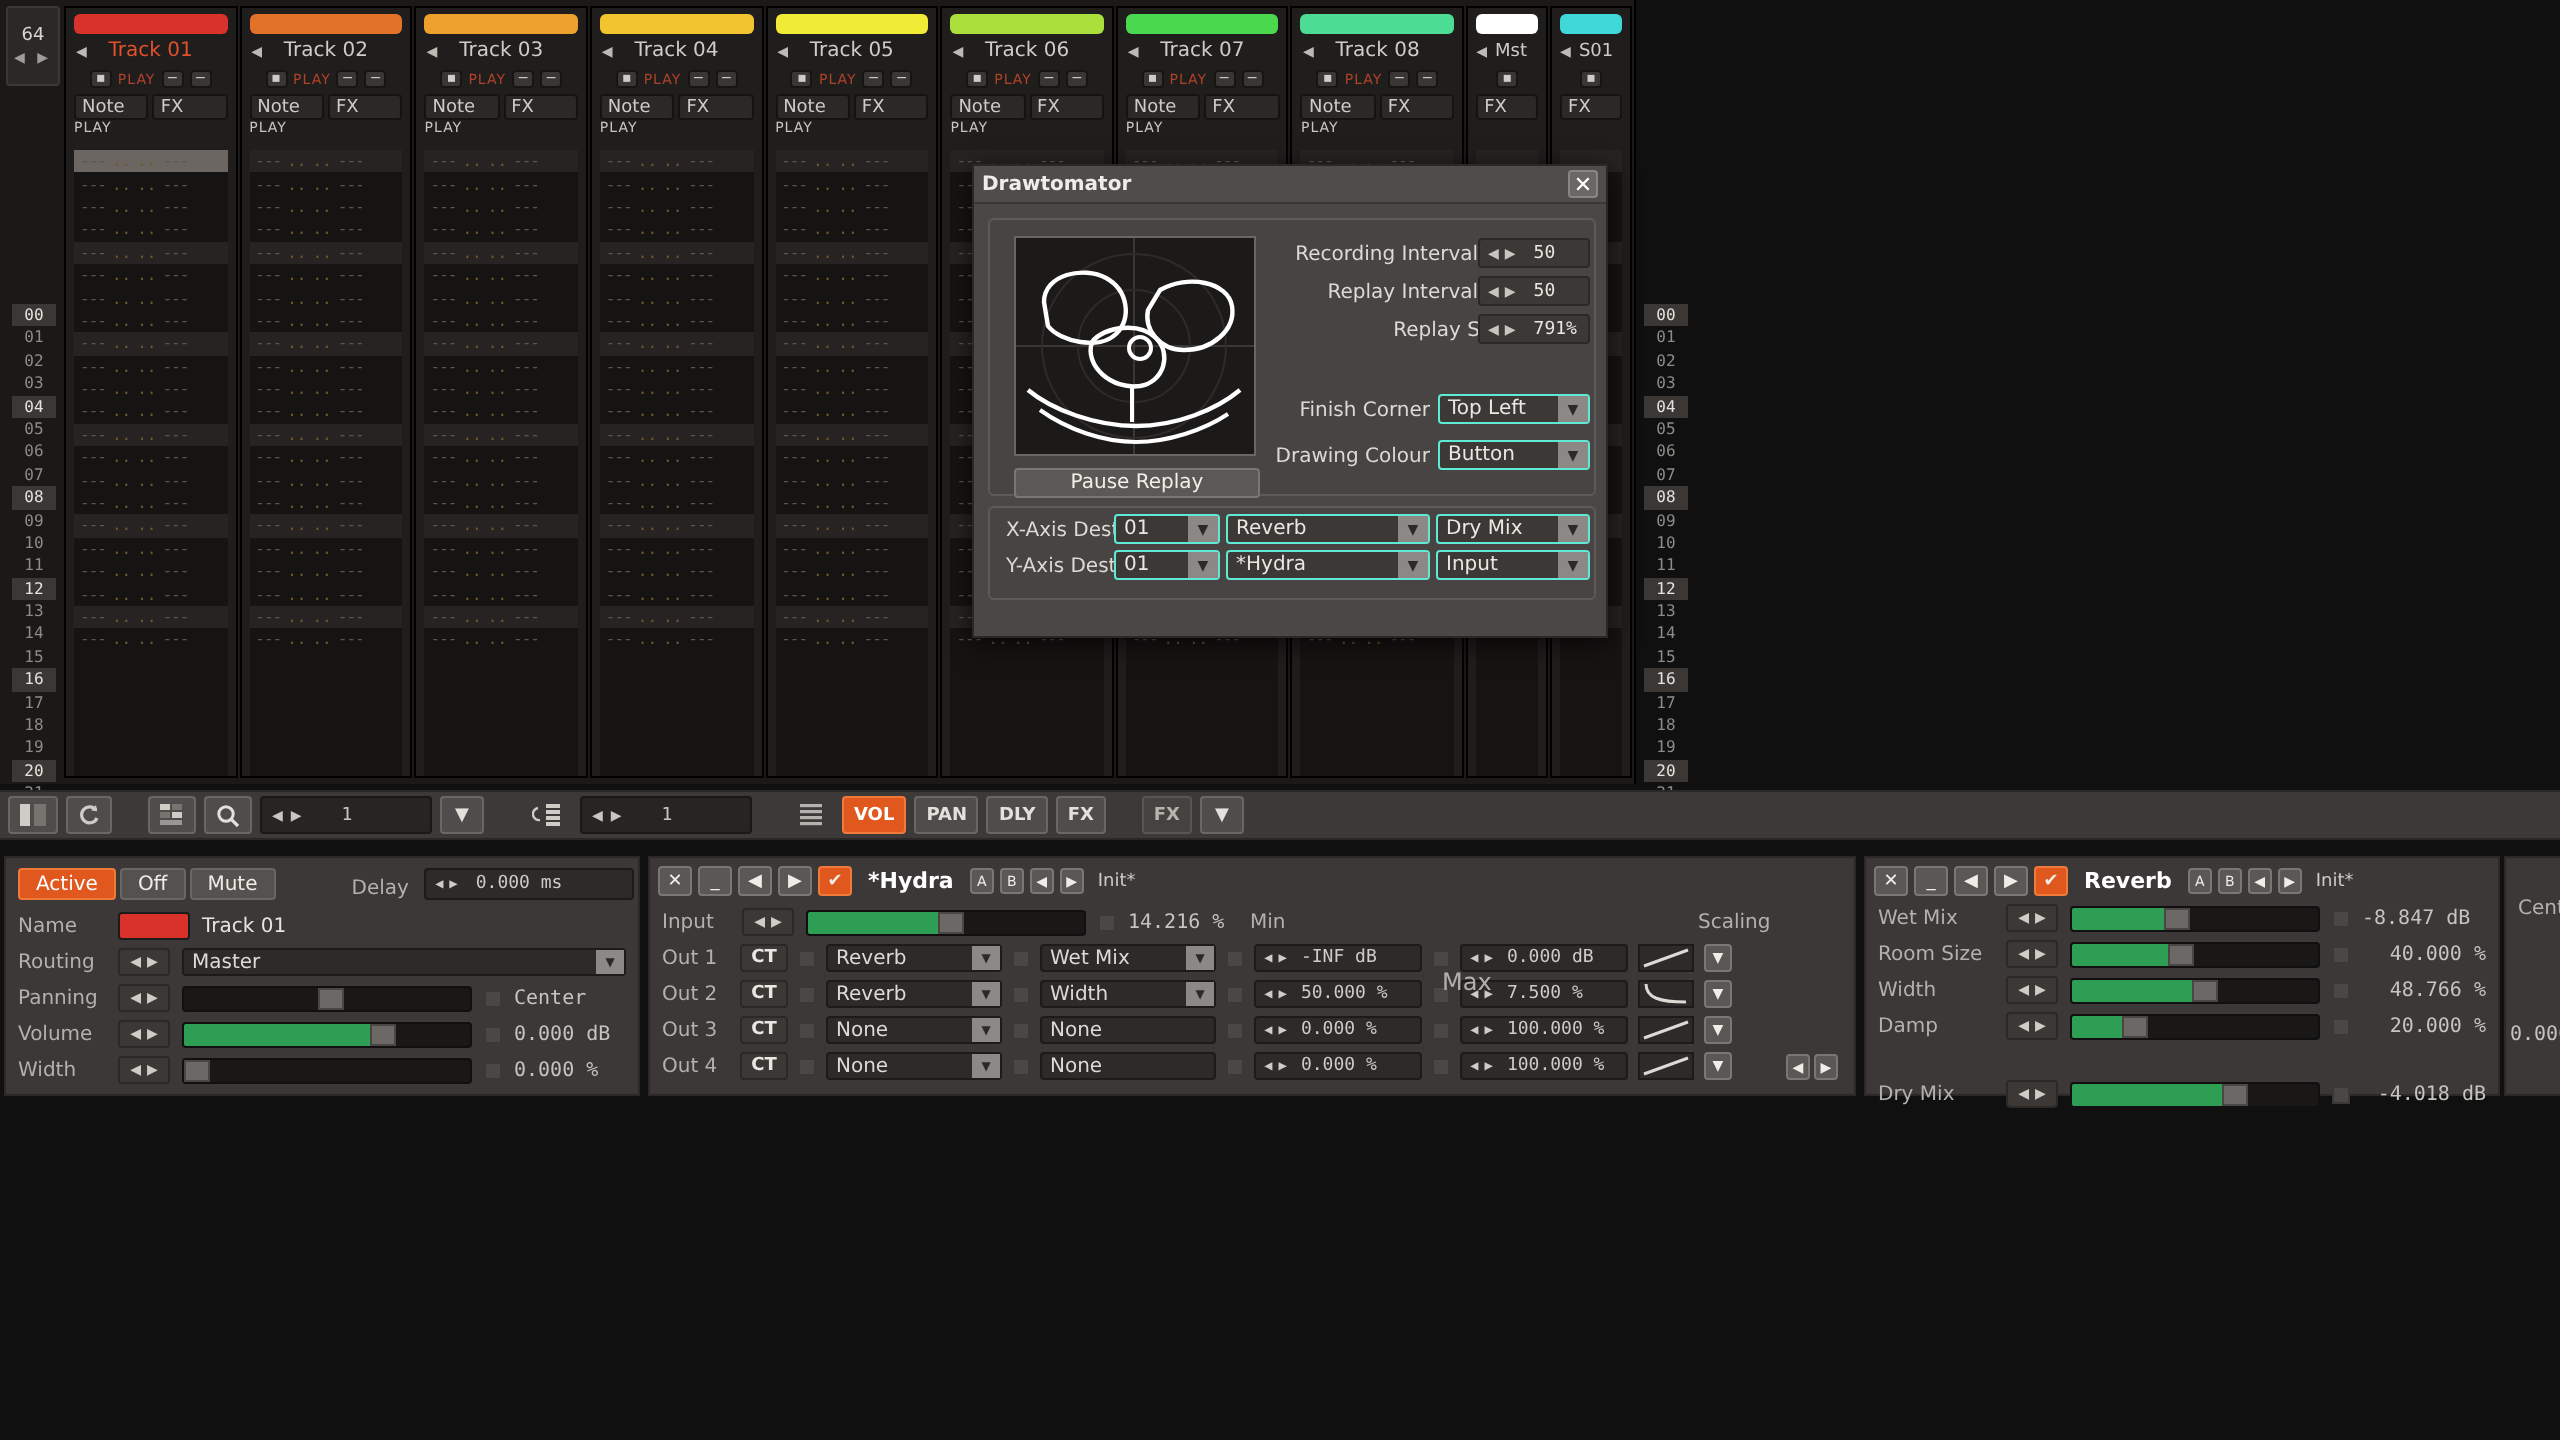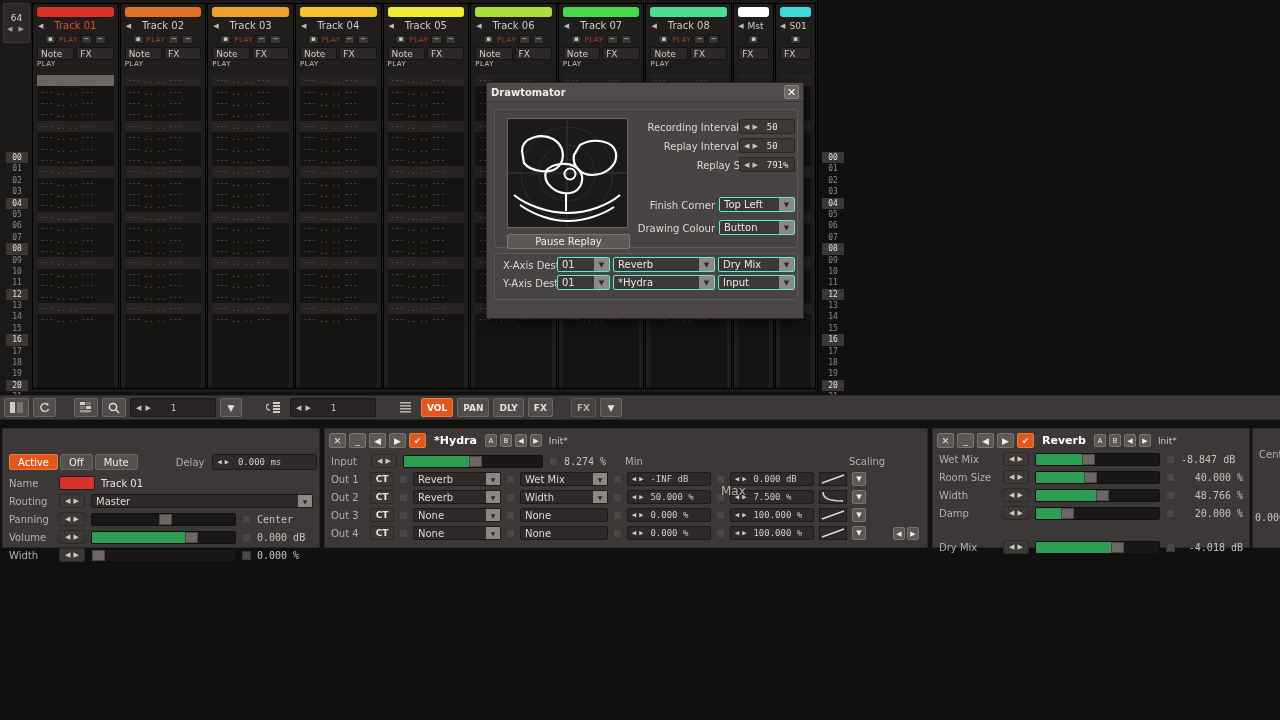--- a/index.html
+++ b/index.html
@@ -1739,21 +1739,21 @@
     <div class="tb-btn on">VOL</div>
     <div class="tb-btn">PAN</div>
     <div class="tb-btn">DLY</div>
     <div class="tb-btn">FX</div>
     <div class="tb-sep"></div>
     <div class="tb-btn flat" style="background:#46423f; border-color:#5a5653; color:#b6b2ae;">FX</div>
     <div class="tb-btn" style="width:22px">▼</div>
   </div>
 
   <div class="panel p-track">
-    <div style="display:flex; align-items:center; gap:2px; padding:5px 0 0 6px;margin-top:20px;">
+    <div style="display:flex; align-items:flex-end; gap:2px; padding:5px 0 0 6px;">
       <div class="seg on">Active</div>
       <div class="seg">Off</div>
       <div class="seg">Mute</div>
       <span class="plabel" style="margin-left:36px">Delay</span>
       <div class="numfield" style="width:105px; margin-left:6px; height:16px;">
         <span style="font-size:7px">◀</span>
         <span style="font-size:7px">▶</span>
         <span style="margin-left:6px">0.000 ms</span>
       </div>
     </div>
@@ -1840,21 +1840,21 @@
       <span class="plabel" style="width:34px">Input</span>
       <div class="nudge">
           <span>◀</span>
           <span>▶</span>
         </div>
       <div class="slider" style="width:140px">
         <div class="fill" id="hyd-fill" style="width: 47%;"></div>
           <div class="knob" id="hyd-knob" style="left: 47%;"></div>
       </div>
       <div class="chk"></div>
-      <span class="val-txt">8.274 %</span>
+      <span class="val-txt">14.216 %</span>
     </div>
 
     <div id="hydra-rows">
         <div style="display:flex;align-items:center;gap:5px;padding:4px 0 0 6px;">
           <span class="plabel" style="width:34px">Out 1</span>
           <div class="ctbox">CT</div>
           <div class="chk"></div>
           <div class="drop" style="width:88px">
             <span>Reverb</span>
             <span class="ab">▼</span>

